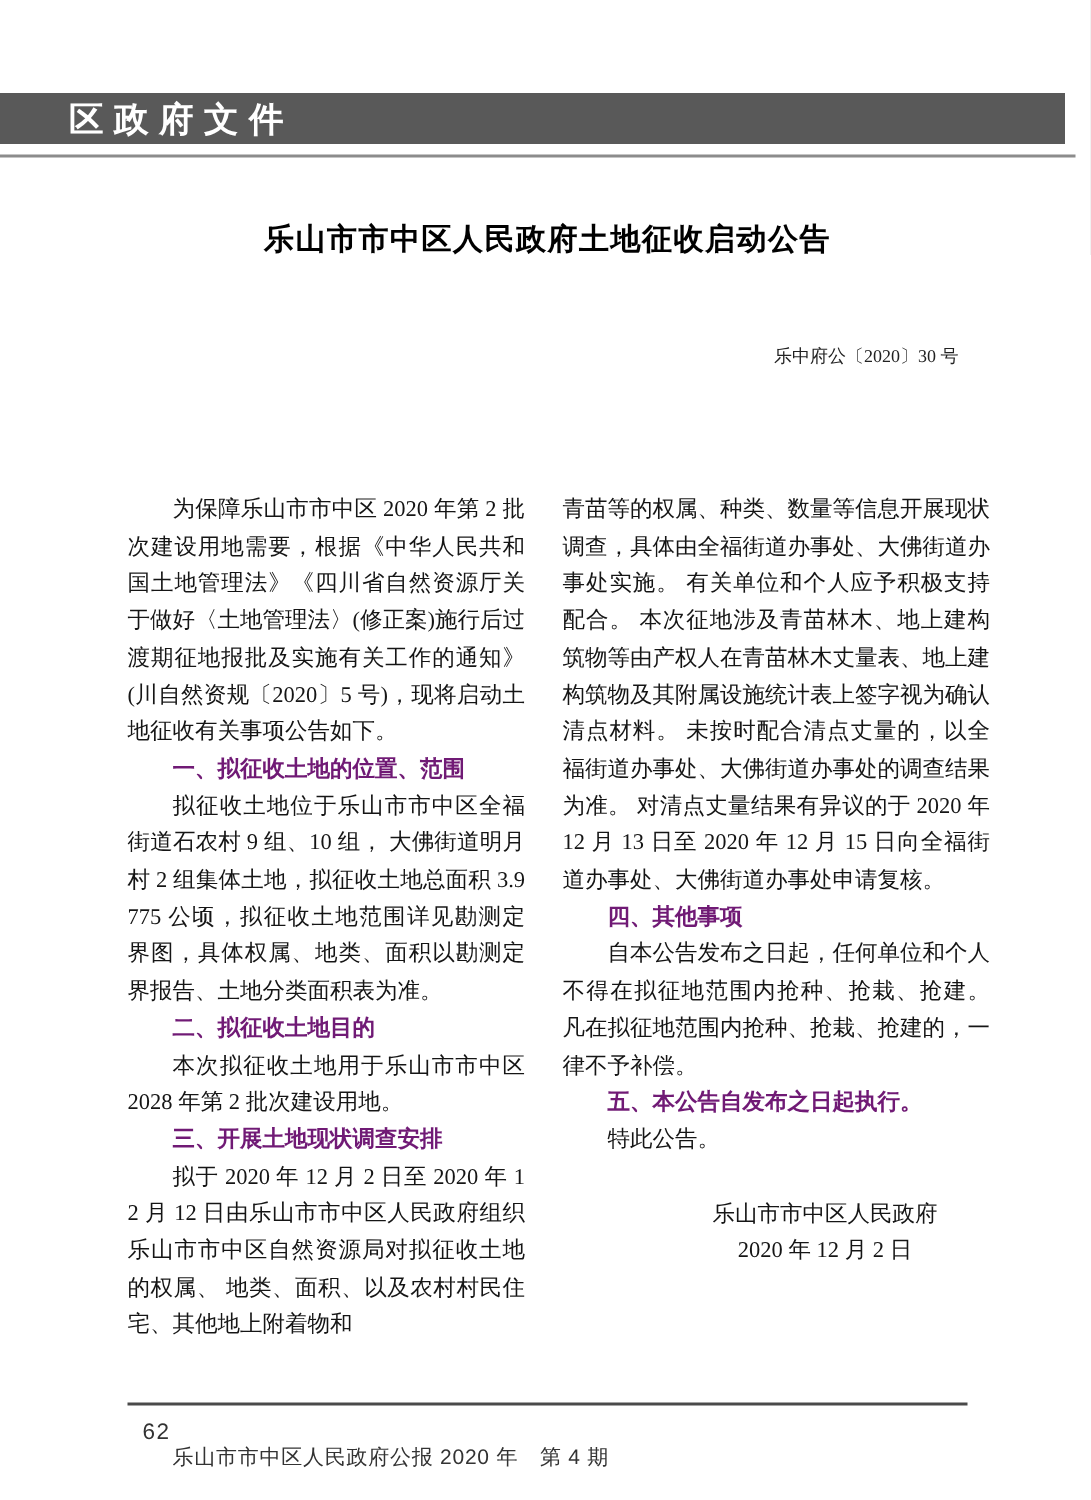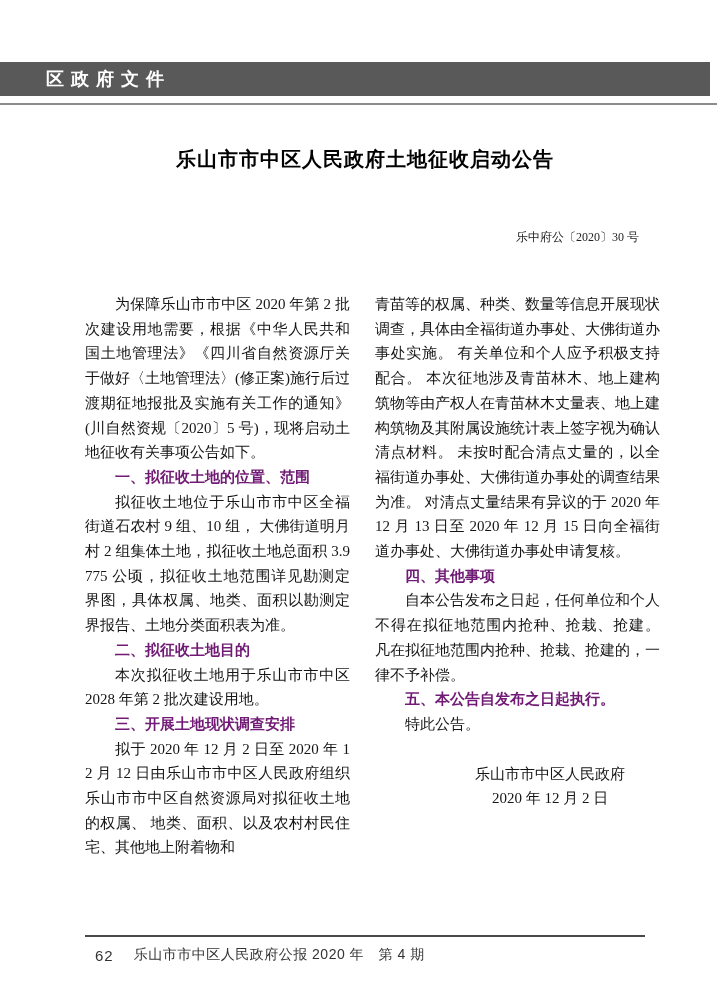--- a/index.html
+++ b/index.html
@@ -23,21 +23,21 @@
     width: 710px;
     height: 34px;
     background: #595959;
     display: flex;
     align-items: center;
   }
   .banner-label {
     color: #ffffff;
     font-family: "Liberation Sans", "DejaVu Sans", sans-serif;
     font-weight: bold;
-    font-size: 18px;
+    font-size: 23px;
     letter-spacing: 7px;
     padding-left: 46px;
     white-space: nowrap;
   }
   .banner-rule {
     position: absolute;
     top: 103px;
     left: 0;
     width: 717px;
     height: 2px;
@@ -67,21 +67,21 @@
   }
 
   
   .columns {
     position: absolute;
     top: 292px;
     left: 85px;
     width: 575px;
     display: flex;
   }
-  .col { font-size: 15px; line-height: 24.7px; }
+  .col { font-size: 15px; line-height: 24.7px; margin-top: 36px; }
   .col-left  { width: 265px; margin-right: 25px; }
   .col-right { width: 285px; }
   .para {
     text-align: justify;
     text-justify: inter-character;
     word-break: break-all;
     text-indent: 2em;
     color: #151515;
   }
   .para.no-indent { text-indent: 0; }
@@ -109,23 +109,24 @@
     left: 85px;
     width: 560px;
     height: 2px;
     background: #4a4a4a;
   }
   .footer {
     position: absolute;
     top: 946px;
     left: 95px;
     display: flex;
-    align-items: flex-end;
+    align-items: flex-start;
     font-family: "Liberation Sans", "DejaVu Sans", sans-serif;
     color: #333333;
+    flex-direction: column;
   }
   .page-number { font-size: 15px; letter-spacing: 1px; }
   .publication { font-size: 14px; margin-left: 20px; letter-spacing: 0.5px; }
 </style>
 </head>
 <body>
 
 <div class="page">
 
   <div class="banner">

